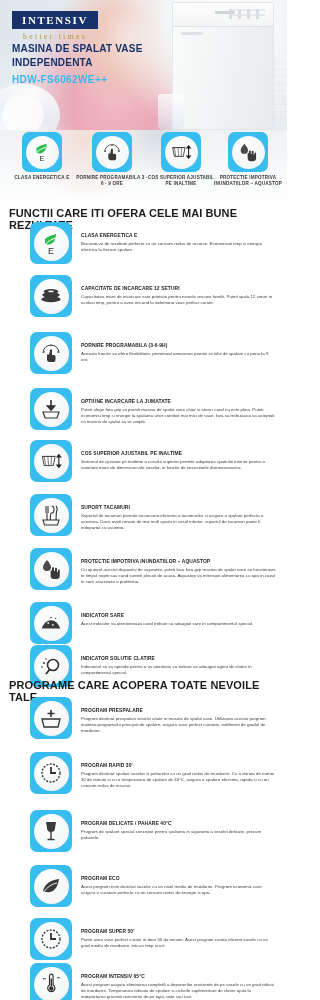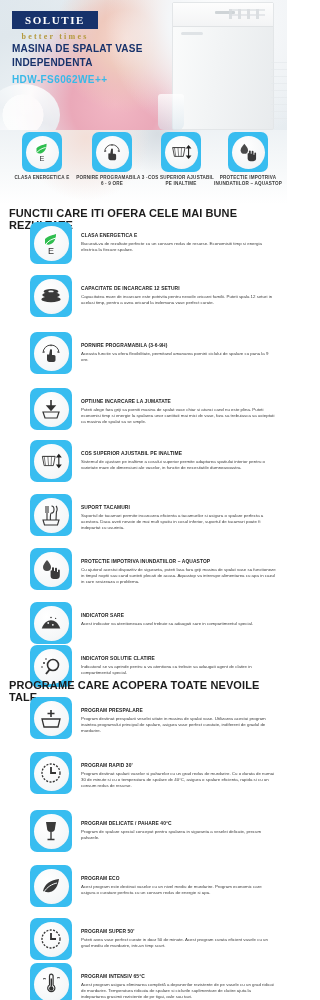--- a/index.html
+++ b/index.html
@@ -107,21 +107,20 @@
     line-height: 12px;
     font-family: "Liberation Serif", serif;
   }
   .logo-tag {
     margin-top: 3px;
     text-align: center;
     color: #b49a3e;
     font-size: 8px;
     letter-spacing: 2.2px;
     font-family: "Liberation Serif", serif;
-    font-weight: bold;
   }
 
   .hero-title {
     position: absolute; left: 12px; top: 42px;
     width: 160px;
     color: #17326b;
     font-weight: bold;
     font-size: 10px;
     line-height: 13.5px;
     letter-spacing: .2px;
@@ -254,21 +253,21 @@
       <div class="dw-brand"></div>
       <div class="dw-ctrl"></div>
       <div class="dw-handle"></div>
     </div>
     <div class="dw-rack"></div>
     <div class="hero-plates"></div>
     <div class="hero-glass"></div>
 
     <div class="logo">
       <div class="logo-bar">
-        <span>SOLUTIE</span>
+        <span>INTENSIV</span>
       </div>
       <div class="logo-tag">better times</div>
     </div>
 
     <div class="hero-title">MASINA DE SPALAT VASE INDEPENDENTA</div>
     <div class="hero-model">HDW-FS6062WE++</div>
   </div>
 
   <div class="keyrow">
     <div class="keyrow-bg"></div>

